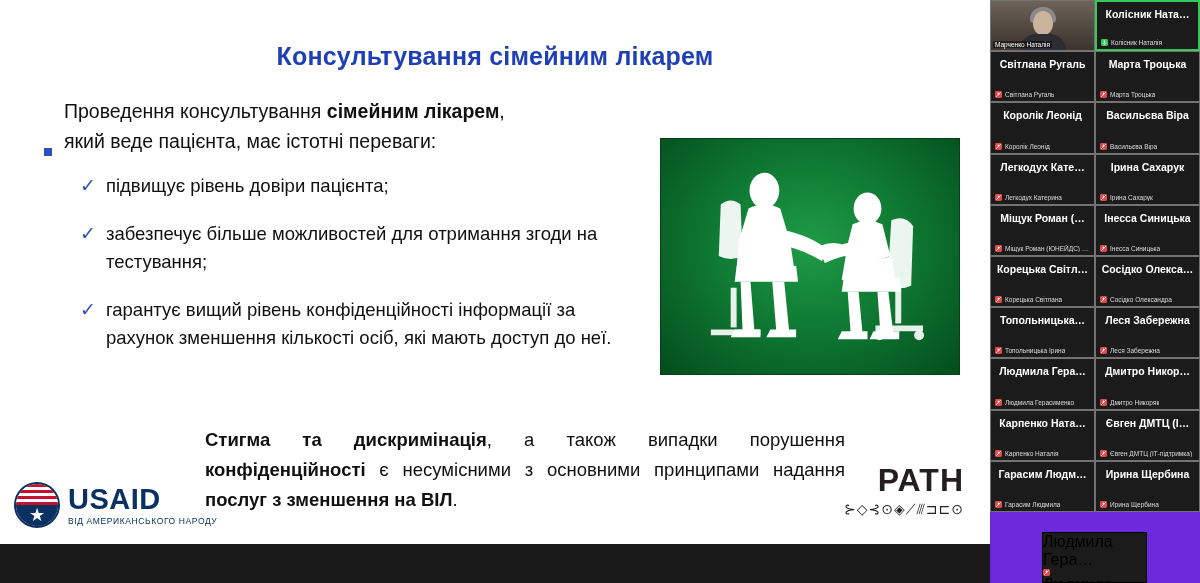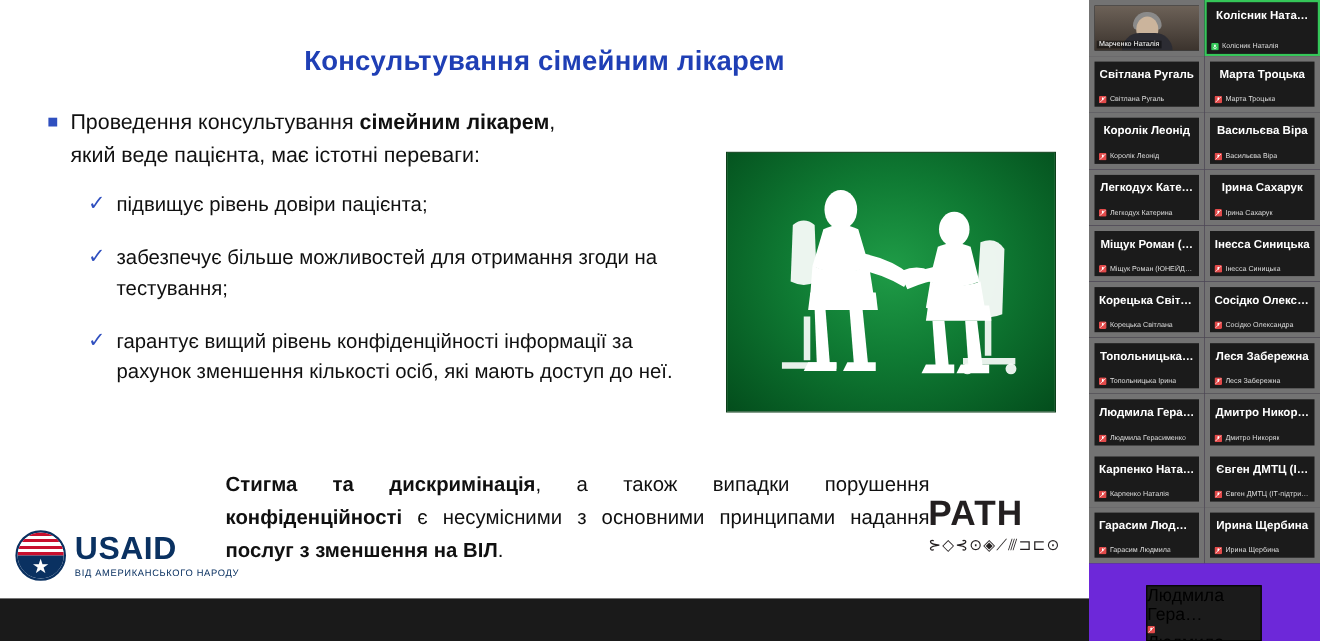--- a/index.html
+++ b/index.html
@@ -32,21 +32,21 @@
     font-weight: bold;
     letter-spacing: 0.2px;
   }
 
   .bullet-block {
     position: absolute;
     left: 44px; top: 96px; width: 580px;
   }
   .bullet-row {
     display: flex;
-    align-items: flex-start;
+    align-items: flex-end;
   }
   .sq-bullet {
     width: 8px; height: 8px;
     background: #2f4fbf;
     margin-top: 11px;
     margin-right: 12px;
     flex: 0 0 auto;
   }
   .bullet-text {
     font-size: 19.5px;
@@ -123,21 +123,21 @@
   }
   .usaid-text { line-height: 1; }
   .usaid-name {
     font-size: 29px; font-weight: bold; color: #0a3161; letter-spacing: 0.5px;
   }
   .usaid-sub {
     font-size: 8.5px; color: #0a3161; letter-spacing: 0.6px; margin-top: 3px;
   }
 
   .path-logo {
-    position: absolute; right: 26px; bottom: 40px; text-align: left;
+    position: absolute; right: 26px; bottom: 26px; text-align: right;
   }
   .path-name {
     font-size: 32px; font-weight: bold; color: #231f20; letter-spacing: 1px;
   }
   .path-glyphs {
     font-size: 14px; color: #231f20; letter-spacing: 1px; margin-top: 2px;
   }
 
   
   .panel {
@@ -146,21 +146,21 @@
     position: relative;
     overflow: hidden;
   }
   .tiles {
     display: flex; flex-wrap: wrap;
     width: 210px;
   }
   .tile {
     width: 105px; height: 51.2px;
     background: #1b1b1b;
-    border: 5px solid #737373;
+    border: 1px solid #737373;
     position: relative;
     overflow: hidden;
   }
   .tile.active { border: 2px solid #35c759; }
   .tile .name-top {
     position: absolute; top: 6px; left: 0; right: 0;
     text-align: center;
     color: #ffffff;
     font-size: 10.5px;
     font-weight: bold;

